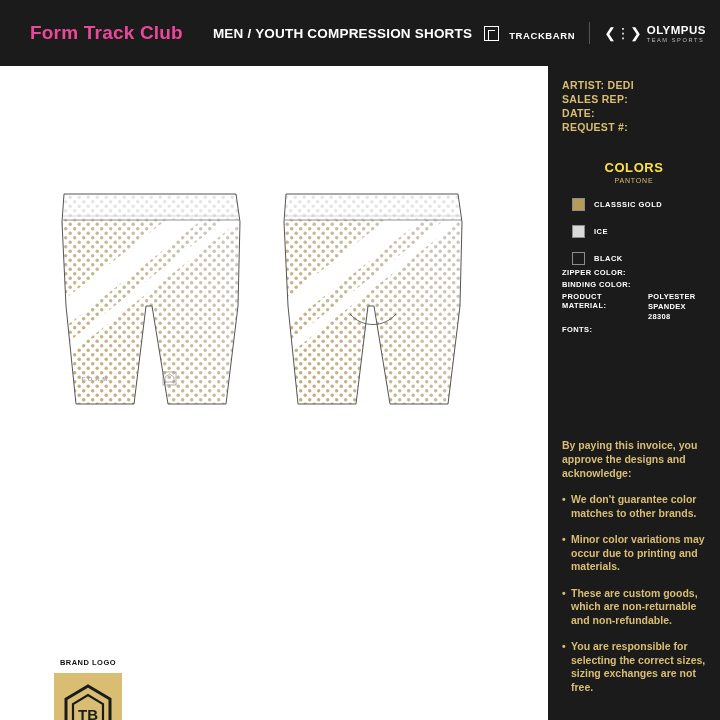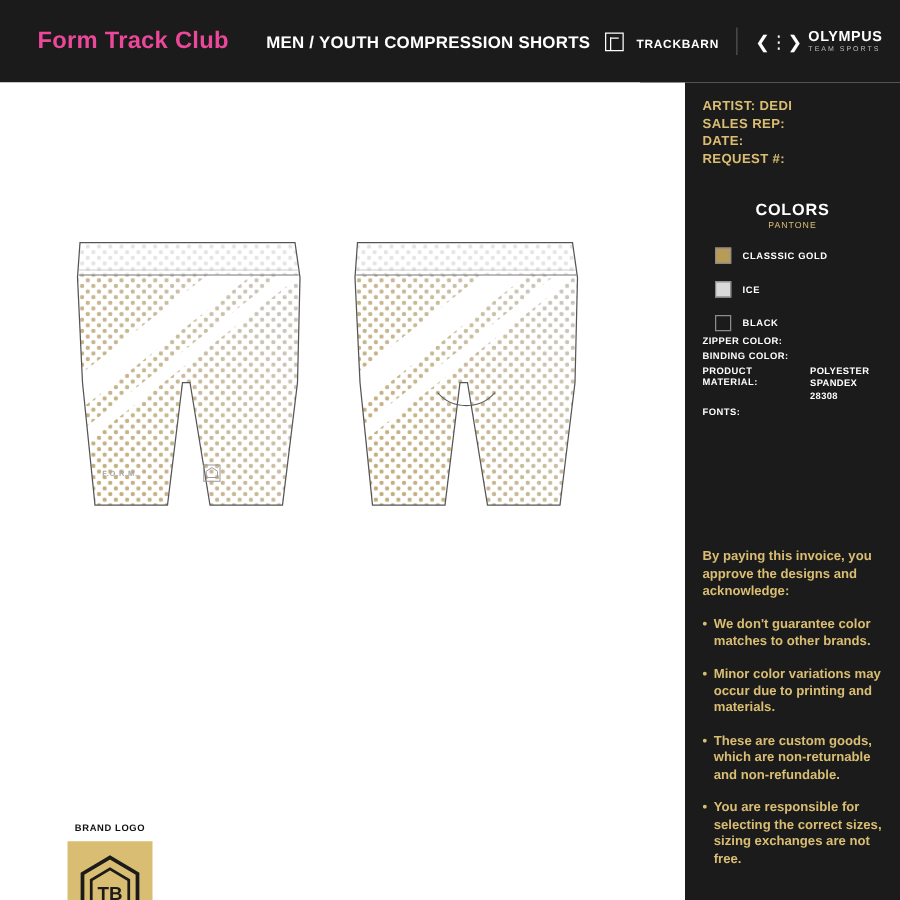--- a/index.html
+++ b/index.html
@@ -72,21 +72,21 @@
   }
   .meta-line {
     color: #d9bd72;
     font-size: 10.5px;
     font-weight: bold;
     letter-spacing: 0.3px;
     line-height: 14px;
   }
   .colors-title {
     text-align: center;
-    color: #ffffff;
+    color: #fde047;
     font-weight: bold;
     font-size: 13px;
     letter-spacing: 0.6px;
     margin-top: 26px;
   }
   .colors-sub {
     text-align: center;
     color: #d9bd72;
     font-size: 7px;
     letter-spacing: 0.8px;

